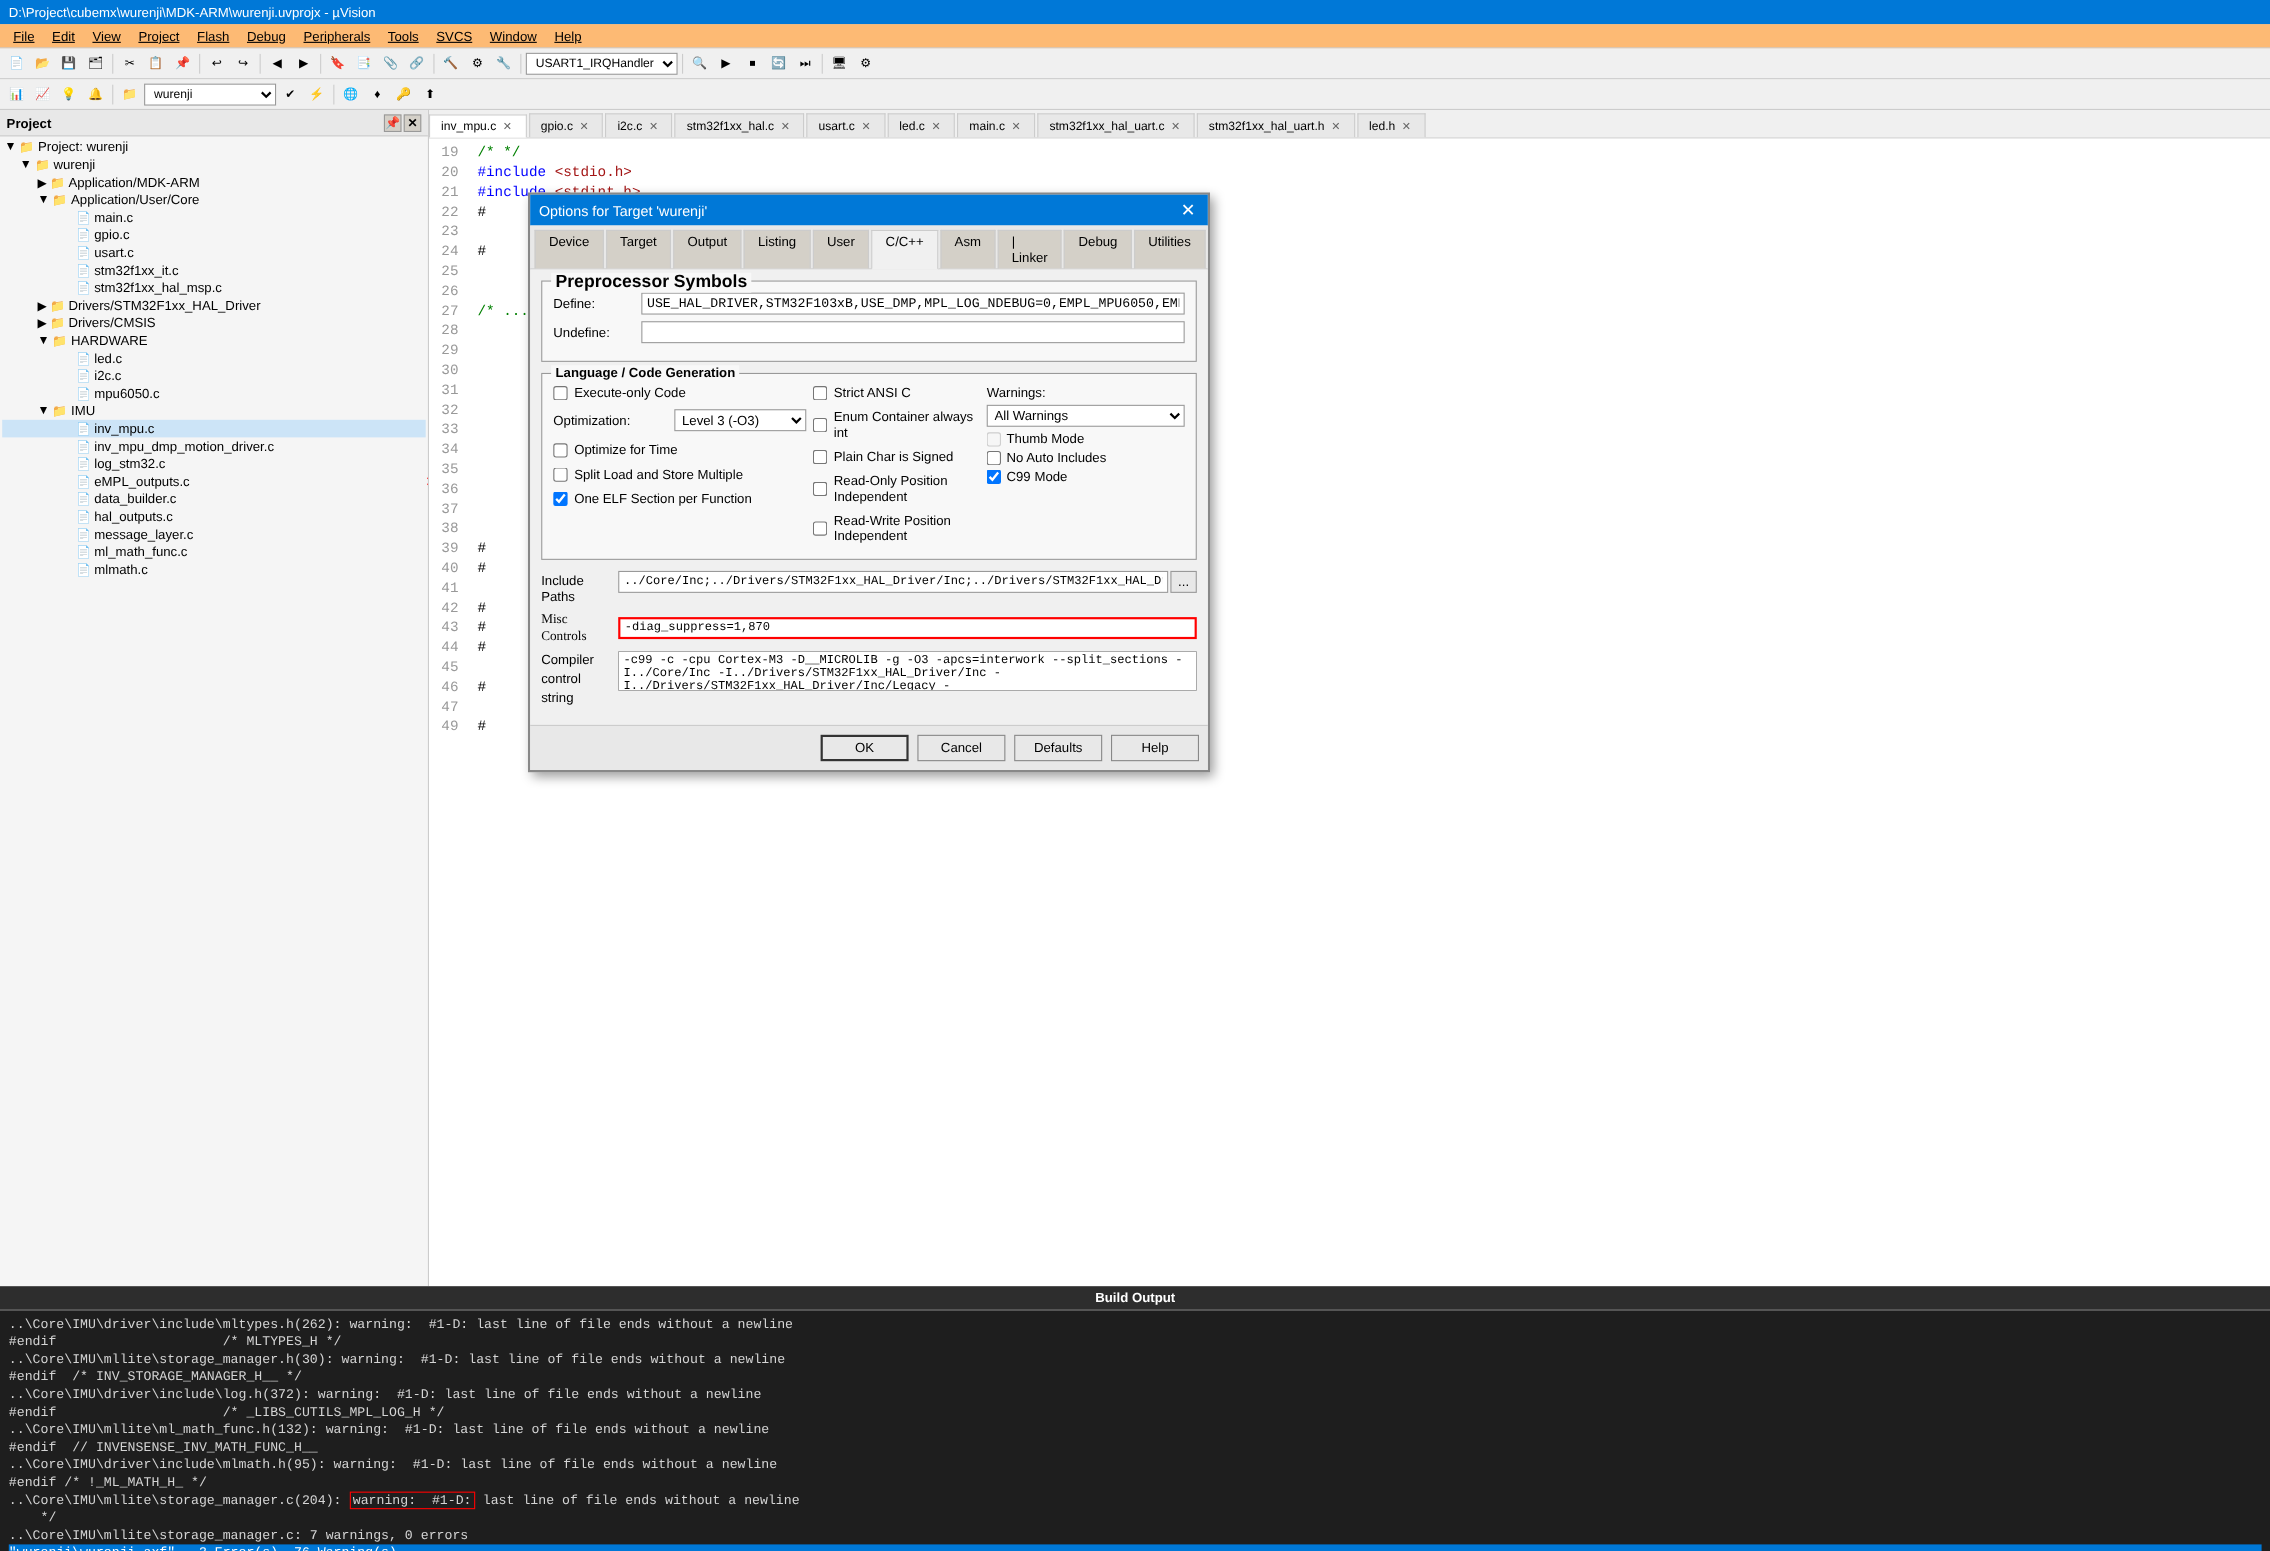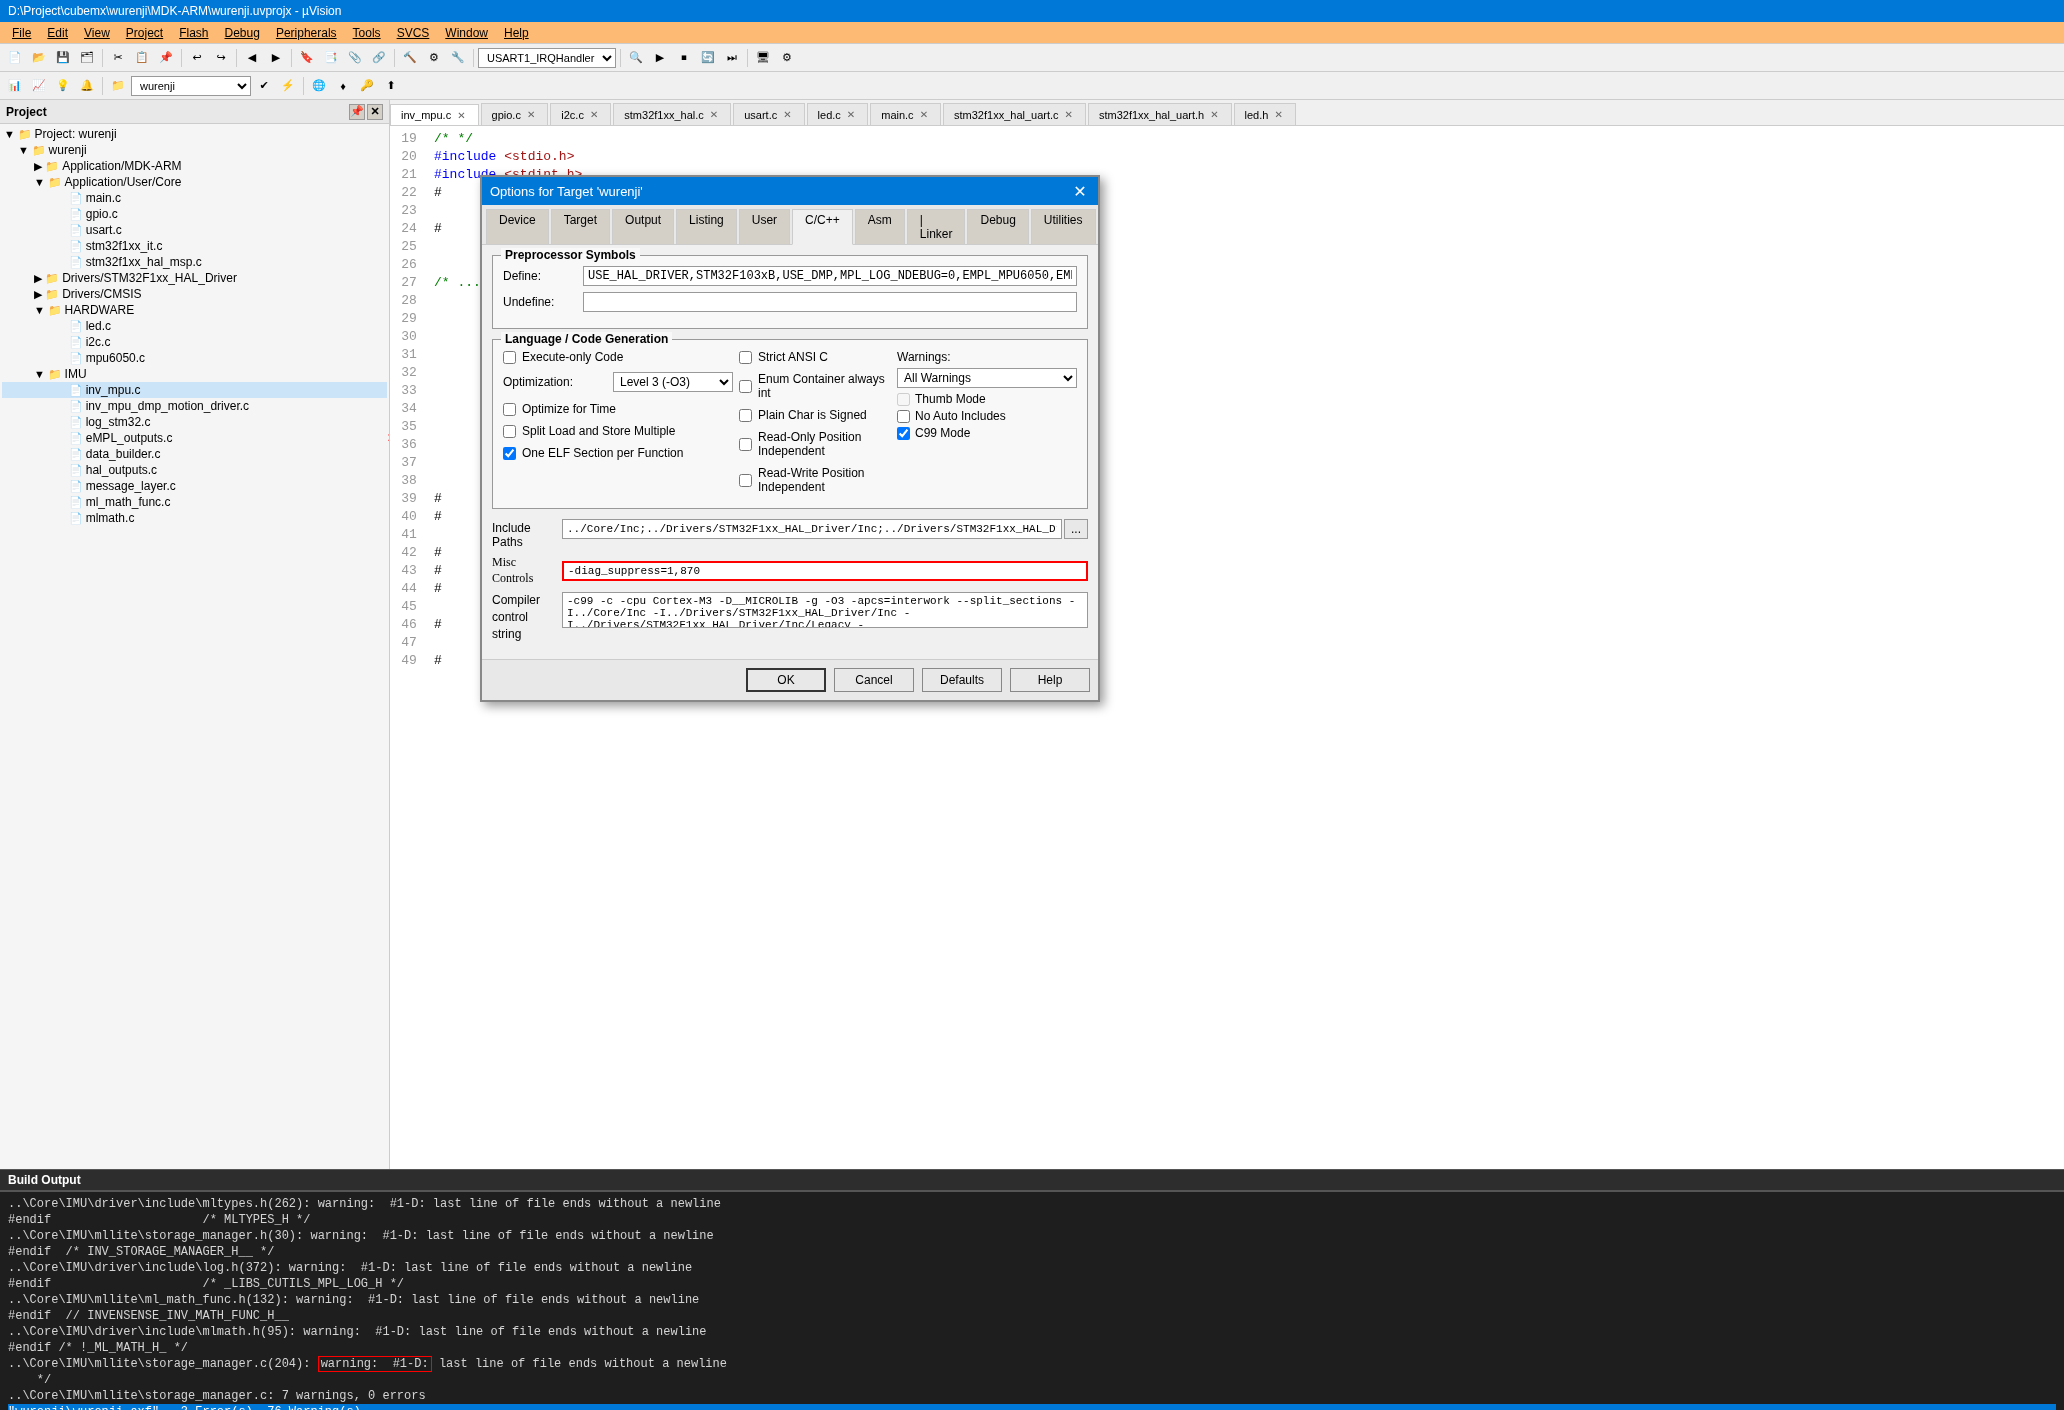--- a/index.html
+++ b/index.html
@@ -296,21 +296,21 @@
       margin-bottom: 10px;
       background: #f8f8f8;
       position: relative;
     }
     .section-legend {
       position: absolute;
       top: -8px;
       left: 8px;
       background: #f8f8f8;
       padding: 0 4px;
-      font-size: 12px;
+      font-size: 16px;
       font-weight: bold;
     }
 
     .form-row {
       display: flex;
       align-items: center;
       margin-bottom: 6px;
     }
     .form-label {
       font-size: 12px;
@@ -527,20 +527,21 @@
       overflow-y: auto;
       border-top: 2px solid #555;
     }
     .build-header {
       background: #2d2d2d;
       color: #fff;
       padding: 3px 8px;
       font-size: 12px;
       font-weight: bold;
       border-top: 1px solid #555;
+      text-align: center;
     }
     .build-line { line-height: 16px; white-space: pre; }
     .build-highlight { background: #0078d7; color: white; display: block; }
     .build-normal { color: #d4d4d4; }
     .warning-box { border: 1px solid red; display: inline; padding: 0 2px; }
 
     .indent-1 { padding-left: 16px; }
     .indent-2 { padding-left: 32px; }
     .indent-3 { padding-left: 48px; }
 

